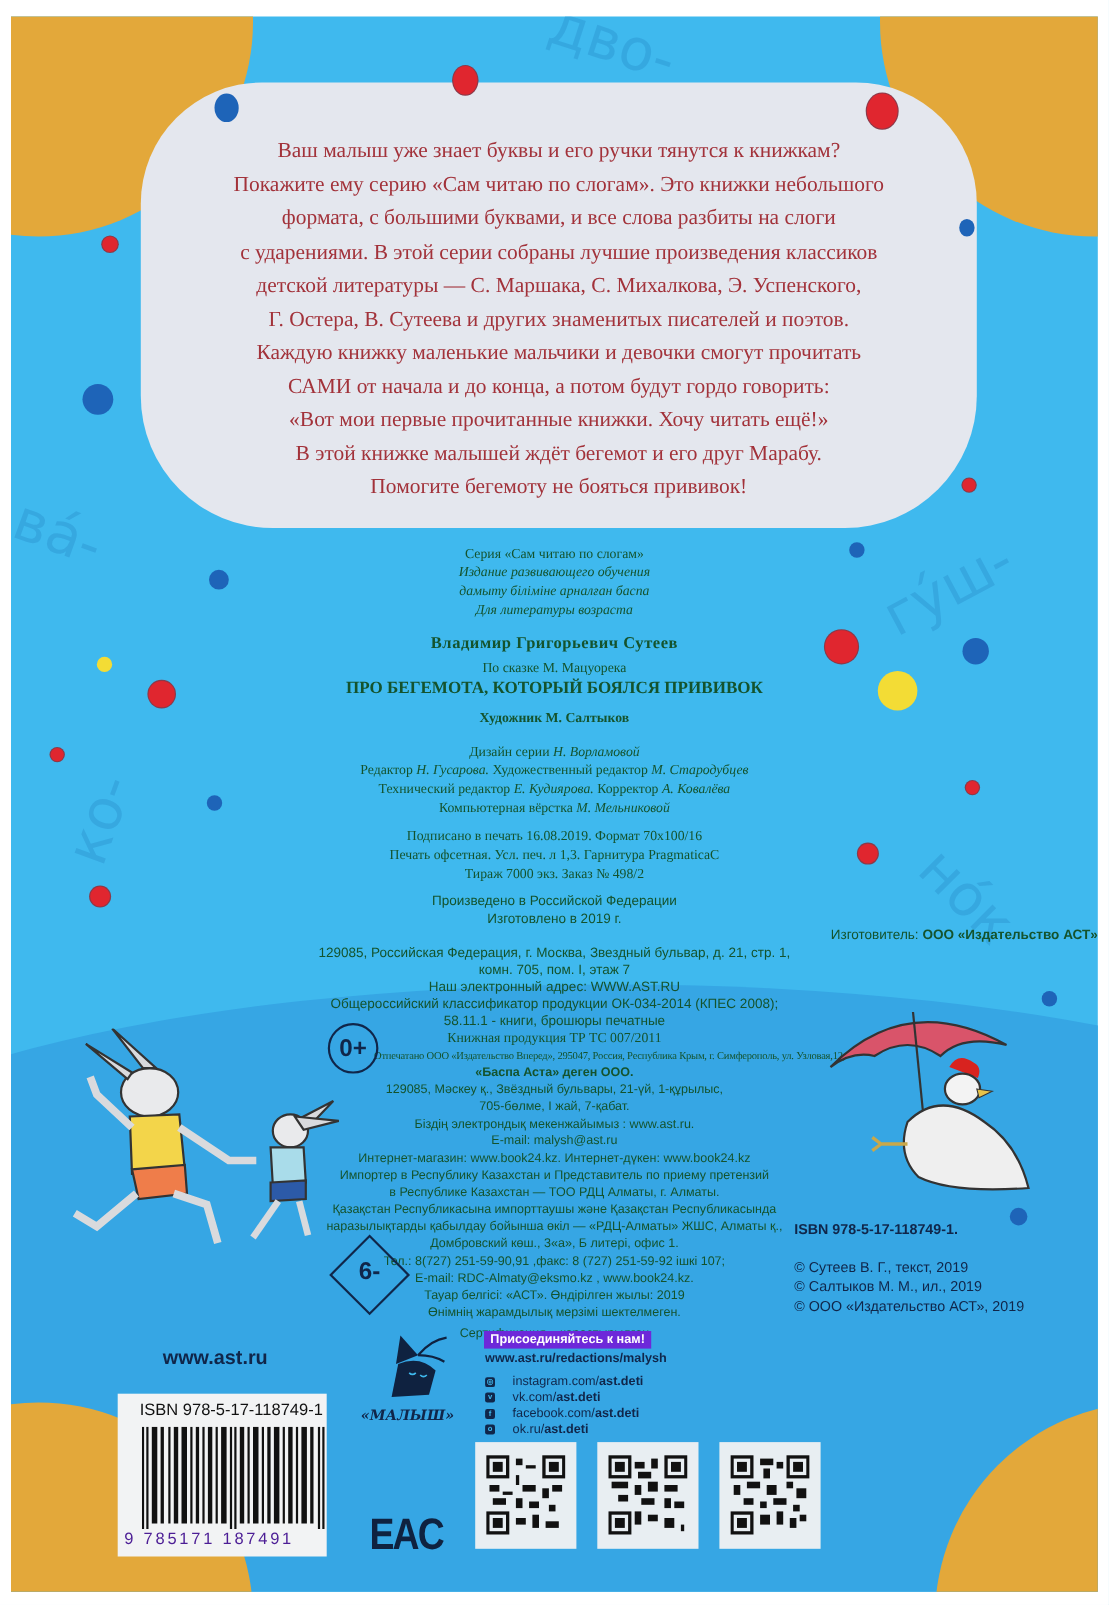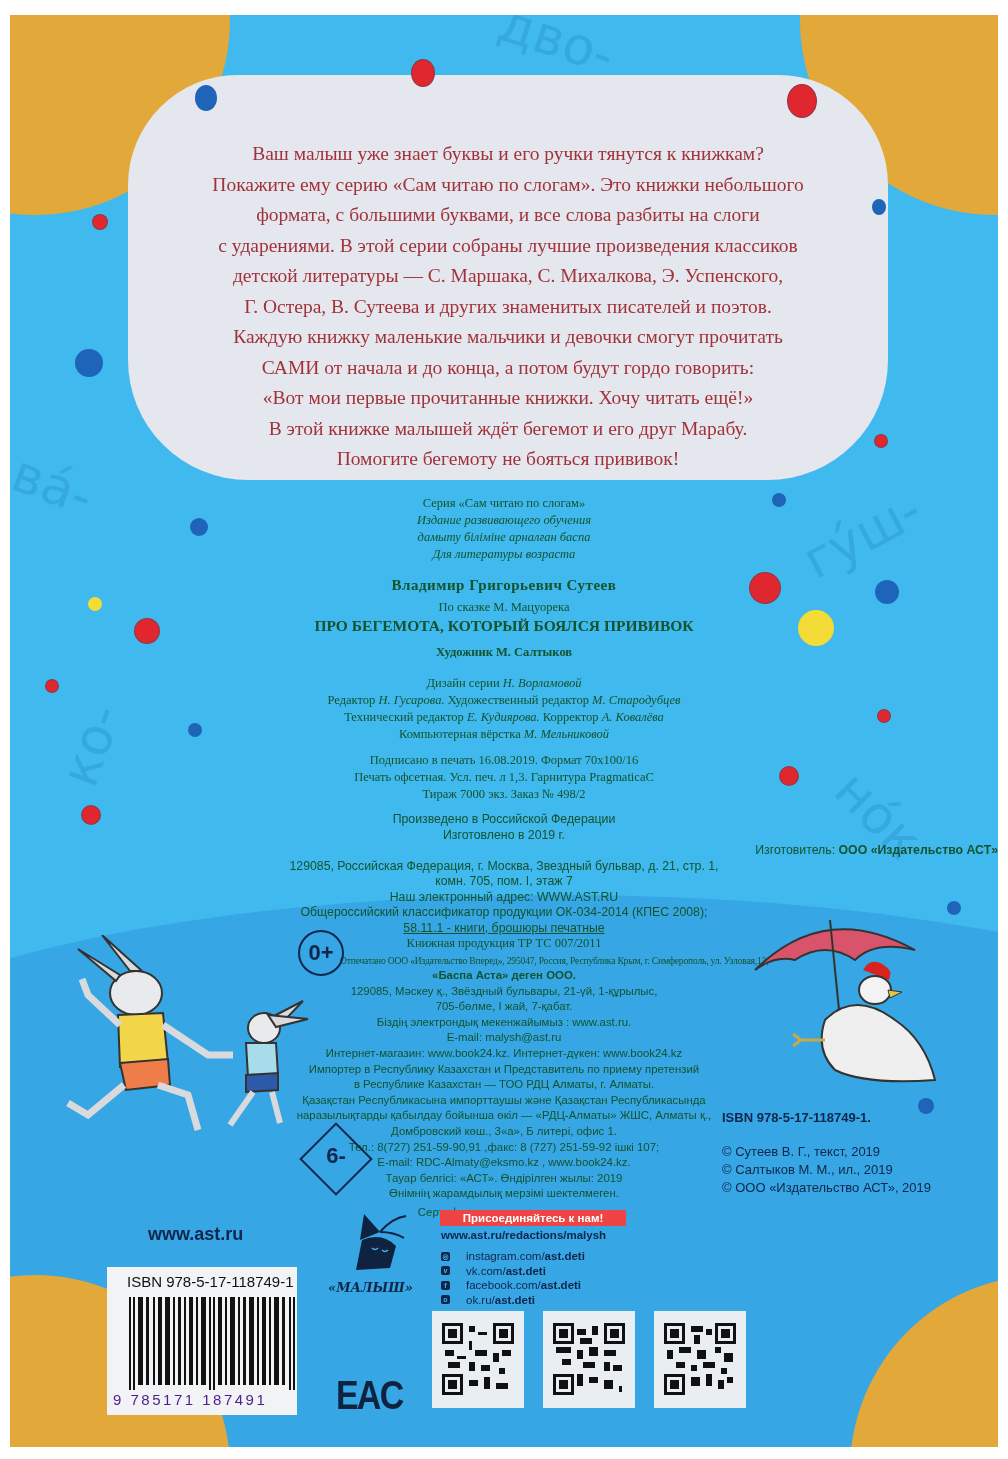--- a/index.html
+++ b/index.html
@@ -6,21 +6,21 @@
   body{width:1008px;height:1459px;position:relative;overflow:hidden;font-family:"Liberation Sans",sans-serif;}
   .cover{position:absolute;left:10px;top:15px;width:988px;height:1432px;background:#3fb9ee;overflow:hidden;}
   .lower-band{position:absolute;left:-200px;top:880px;width:1500px;height:900px;background:#36a6e4;border-radius:50% 50% 0 0/ 22% 22% 0 0;}
   .corner{position:absolute;background:#e3a83a;border-radius:50%;}
   .c-tl{left:-170px;top:-190px;width:390px;height:390px;}
   .c-tr{left:790px;top:-190px;width:390px;height:390px;}
   .c-bl{left:-170px;top:1260px;width:390px;height:390px;}
   .c-br{left:840px;top:1260px;width:390px;height:390px;}
   .syll{position:absolute;color:#2f9bd6;opacity:.55;font-size:52px;font-family:"DejaVu Sans",sans-serif;}
   .bubble{position:absolute;left:118px;top:60px;width:760px;height:405px;background:#e4e7ee;border-radius:110px 110px 120px 120px;}
-  .intro{position:absolute;left:118px;top:124px;width:760px;text-align:center;color:#a2323a;font-family:"Liberation Serif",serif;font-size:19.5px;line-height:30.5px;}
+  .intro{position:absolute;left:118px;top:108px;width:760px;text-align:center;color:#a2323a;font-family:"Liberation Serif",serif;font-size:19.5px;line-height:30.5px;}
   .intro div{white-space:nowrap;}
   .dot{position:absolute;border-radius:50%;}
   .red{background:#e0262f;box-shadow:0 0 0 1px #8a3a4a;}
   .blue{background:#1e64b8;}
   .yellow{background:#f3dc35;}
   .imprint{position:absolute;left:0;width:988px;text-align:center;color:#14532d;font-family:"Liberation Serif",serif;}
   .imp-line{white-space:nowrap;}
   .s13{font-size:12.5px;line-height:17px;}
   .it{font-style:italic;}
   .bold{font-weight:bold;}
@@ -34,21 +34,21 @@
   .isbn-right{position:absolute;left:712px;top:1095px;color:#10264a;font-size:13px;font-weight:bold;}
   .copys{position:absolute;left:712px;top:1128px;color:#10264a;font-size:13px;line-height:18px;}
   .www{position:absolute;left:138px;top:1209px;color:#10264a;font-size:18px;font-weight:bold;}
   .barcode-box{position:absolute;left:97px;top:1252px;width:190px;height:148px;background:#f2f3f4;}
   .bc-isbn{position:absolute;left:20px;top:6px;font-size:15px;color:#111;}
   .bars{position:absolute;left:22px;top:30px;width:168px;height:93px;}
   .bc-num{position:absolute;left:6px;top:124px;font-size:15px;letter-spacing:2.5px;color:#4c1d95;}
   .eac{position:absolute;left:320px;top:1358px;font-size:40px;font-weight:bold;color:#0f2240;letter-spacing:-2px;transform:scaleX(.85);}
   .malysh-logo{position:absolute;left:340px;top:1195px;width:60px;height:62px;}
   .malysh-txt{position:absolute;left:318px;top:1265px;color:#10264a;font-size:13px;font-weight:bold;font-family:"DejaVu Serif",serif;font-style:italic;}
-  .join{position:absolute;left:430px;top:1195px;width:186px;height:16px;background:#ef4444;color:#fff;font-size:11.5px;font-weight:bold;text-align:center;line-height:16px;}
+  .join{position:absolute;left:430px;top:1195px;width:152px;height:16px;background:#6d28d9;color:#fff;font-size:11.5px;font-weight:bold;text-align:center;line-height:16px;}
   .join-url{position:absolute;left:431px;top:1214px;color:#10264a;font-size:11.5px;font-weight:bold;}
   .social{position:absolute;left:431px;top:1234px;color:#10264a;font-size:11.5px;line-height:14.5px;}
   .social .row{display:flex;align-items:center;gap:16px;}
   .sicon{width:9px;height:9px;background:#10264a;border-radius:2px;display:inline-block;color:#3fb9ee;font-size:7px;line-height:9px;text-align:center;font-weight:bold;}
   .qr{position:absolute;top:1296px;width:92px;height:97px;background:#e8eef2;}
   .qr svg{position:absolute;left:10px;top:10px;}
   .char{position:absolute;}
 </style>
 </head>
 <body>
@@ -131,21 +131,21 @@
   </div>
 
   <div class="imprint" style="top:797px;">
     <div class="imp-line sans" style="font-size:12.3px;line-height:15.5px;">Произведено в Российской Федерации</div>
     <div class="imp-line sans" style="font-size:12.3px;line-height:15.5px;">Изготовлено в 2019 г.</div>
     <div class="imp-line sans" style="font-size:12.3px;line-height:15.5px;text-align:right;"><span>Изготовитель: </span><span class="bold">ООО «Издательство АСТ»</span></div>
     <div class="imp-line sans" style="font-size:12.3px;line-height:15.5px;">129085, Российская Федерация, г. Москва, Звездный бульвар, д. 21, стр. 1,</div>
     <div class="imp-line sans" style="font-size:12.3px;line-height:15.5px;">комн. 705, пом. I, этаж 7</div>
     <div class="imp-line sans" style="font-size:12.3px;line-height:15.5px;">Наш электронный адрес: WWW.AST.RU</div>
     <div class="imp-line sans" style="font-size:12.3px;line-height:15.5px;">Общероссийский классификатор продукции ОК-034-2014 (КПЕС 2008);</div>
-    <div class="imp-line sans" style="font-size:12.3px;line-height:15.5px;text-decoration:underline;">58.11.1 - книги, брошюры печатные</div>
+    <div class="imp-line sans" style="font-size:12.3px;line-height:15.5px;">58.11.1 - книги, брошюры печатные</div>
     <div class="imp-line" style="font-size:12.5px;line-height:15.5px;">Книжная продукция ТР ТС 007/2011</div>
   </div>
 
   <div class="imprint" style="top:940px;left:330px;width:460px;text-align:left;">
     <div class="imp-line" style="font-size:9.6px;line-height:12px;letter-spacing:-.2px;">Отпечатано ООО «Издательство Вперед», 295047, Россия, Республика Крым, г. Симферополь, ул. Узловая,12,</div>
   </div>
 
   <div class="imprint" style="top:953px;">
     <div class="imp-line sans-s bold">«Баспа Аста» деген ООО.</div>
     <div class="imp-line sans-s">129085, Мәскеу қ., Звёздный бульвары, 21-үй, 1-құрылыс,</div>

